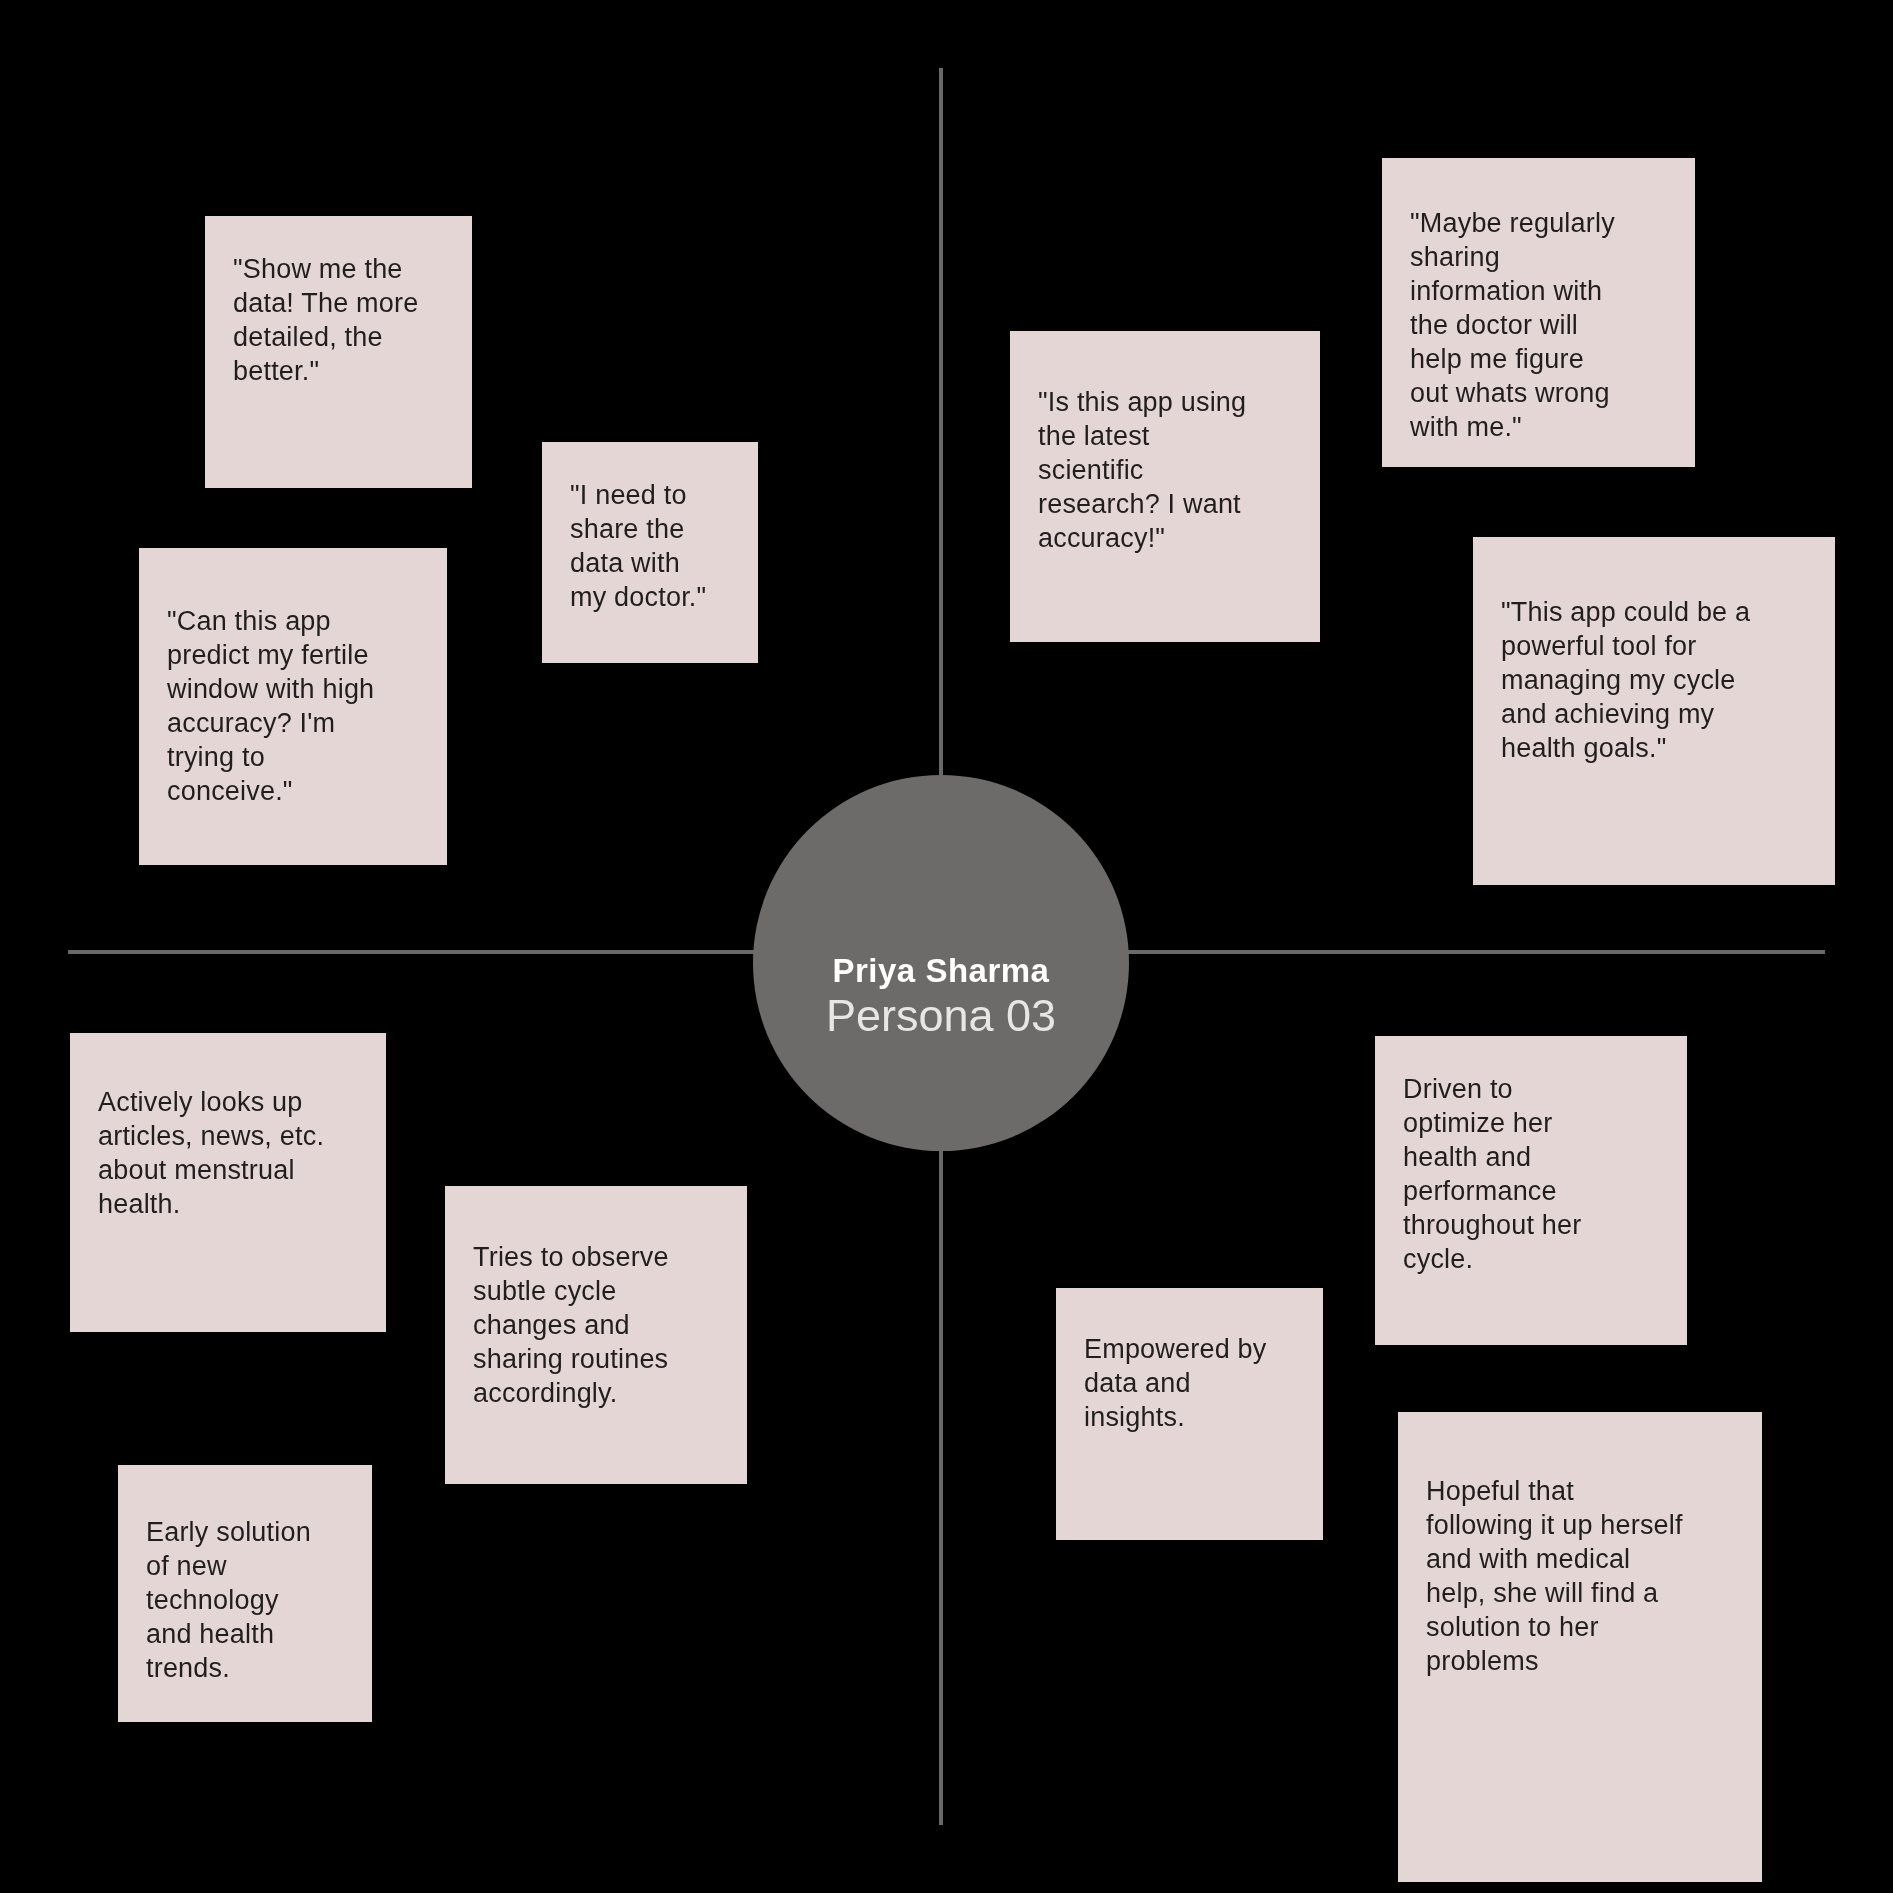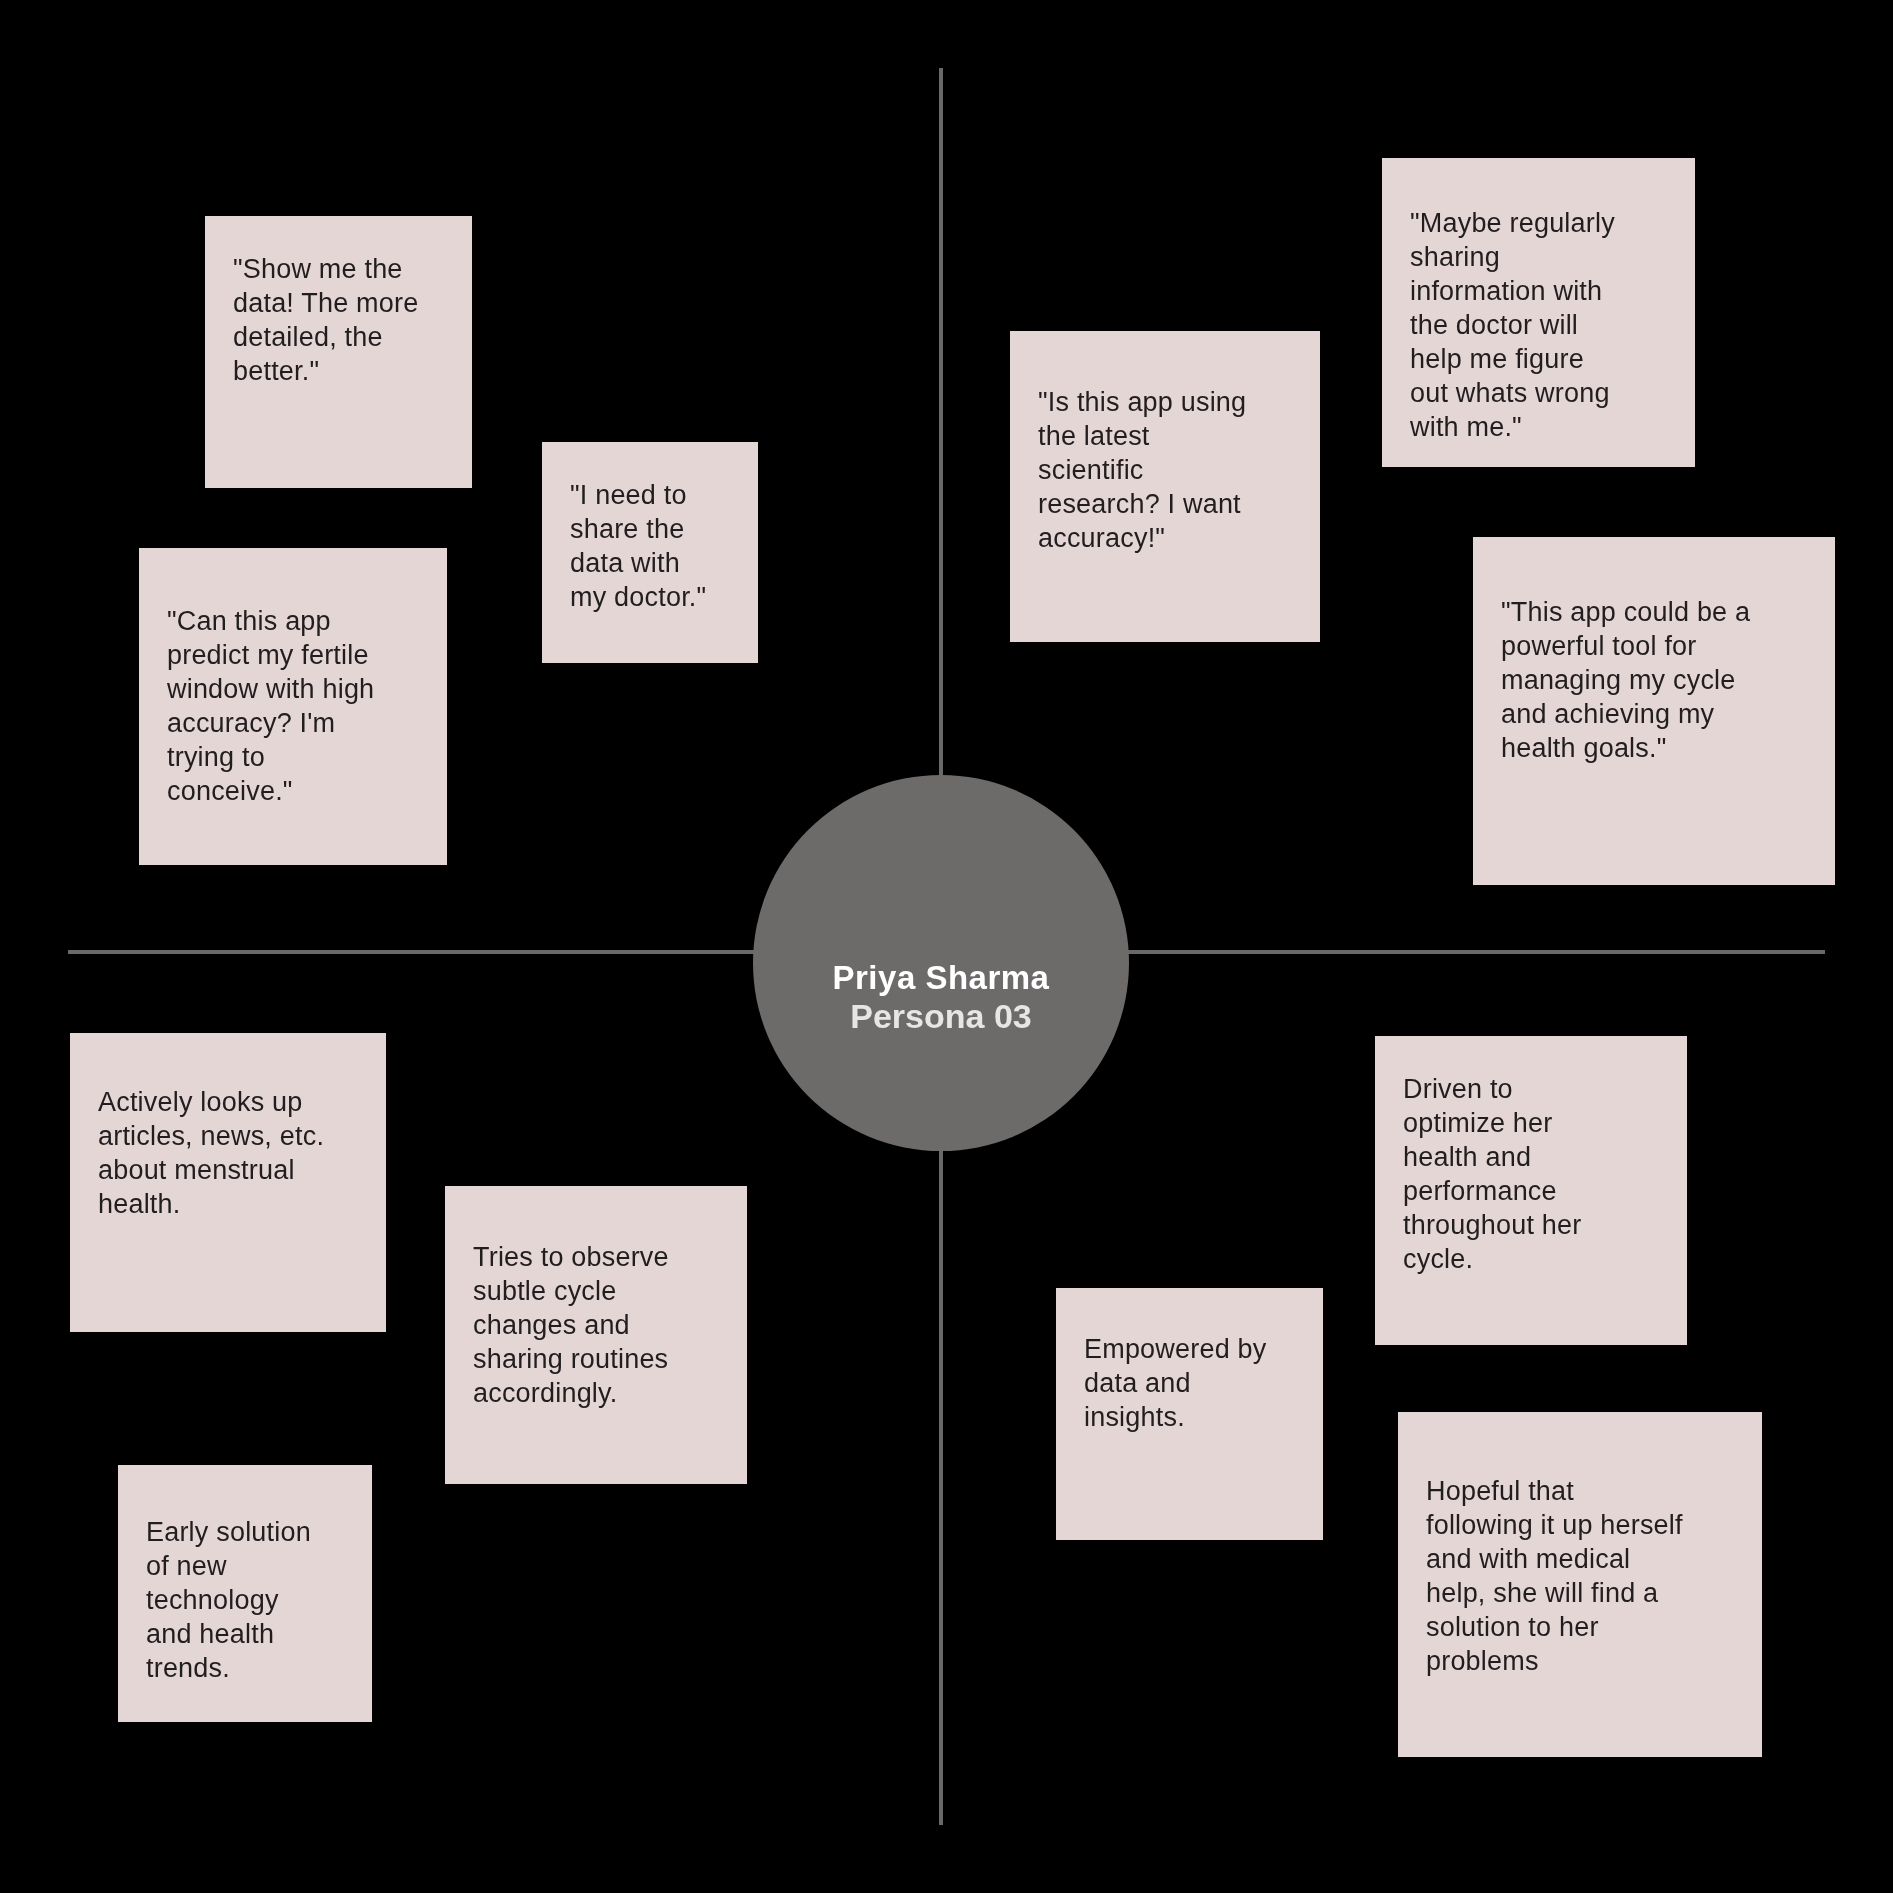--- a/index.html
+++ b/index.html
@@ -37,21 +37,21 @@
   .n2{left:542px;top:442px;width:216px;height:221px;padding-top:36px;}
   .n3{left:139px;top:548px;width:308px;height:317px;padding-top:56px;}
   .n4{left:1010px;top:331px;width:310px;height:311px;padding-top:54px;}
   .n5{left:1382px;top:158px;width:313px;height:309px;padding-top:48px;}
   .n6{left:1473px;top:537px;width:362px;height:348px;padding-top:58px;}
   .n7{left:70px;top:1033px;width:316px;height:299px;padding-top:52px;}
   .n8{left:445px;top:1186px;width:302px;height:298px;padding-top:54px;}
   .n9{left:118px;top:1465px;width:254px;height:257px;padding-top:50px;}
   .n10{left:1375px;top:1036px;width:312px;height:309px;padding-top:36px;}
   .n11{left:1056px;top:1288px;width:267px;height:252px;}
-  .n12{left:1398px;top:1412px;width:364px;height:345px;padding-top:62px;}
+  .n12{left:1398px;top:1412px;width:364px;height:470px;padding-top:62px;}
   #persona-circle{
     position:absolute;
     left:753px;top:775px;
     width:376px;height:376px;
     border-radius:50%;
     background:var(--circle-bg);
     display:flex;
     flex-direction:column;
     align-items:center;
     justify-content:center;
@@ -61,22 +61,22 @@
   #persona-circle .inner{transform:translateY(10px);}
   #persona-name{
     color:var(--title);
     font-size:33px;
     font-weight:bold;
     letter-spacing:0.5px;
     margin-top:48px;
   }
   #persona-label{
     color:var(--subtitle);
-    font-size:34px;
-    font-weight:bold;
+    font-size:45px;
+    font-weight:normal;
   }
 </style>
 </head>
 <body>
 
 <div id="board">
 
   <div id="v-divider" class="divider"></div>
   <div id="h-divider" class="divider"></div>
 

